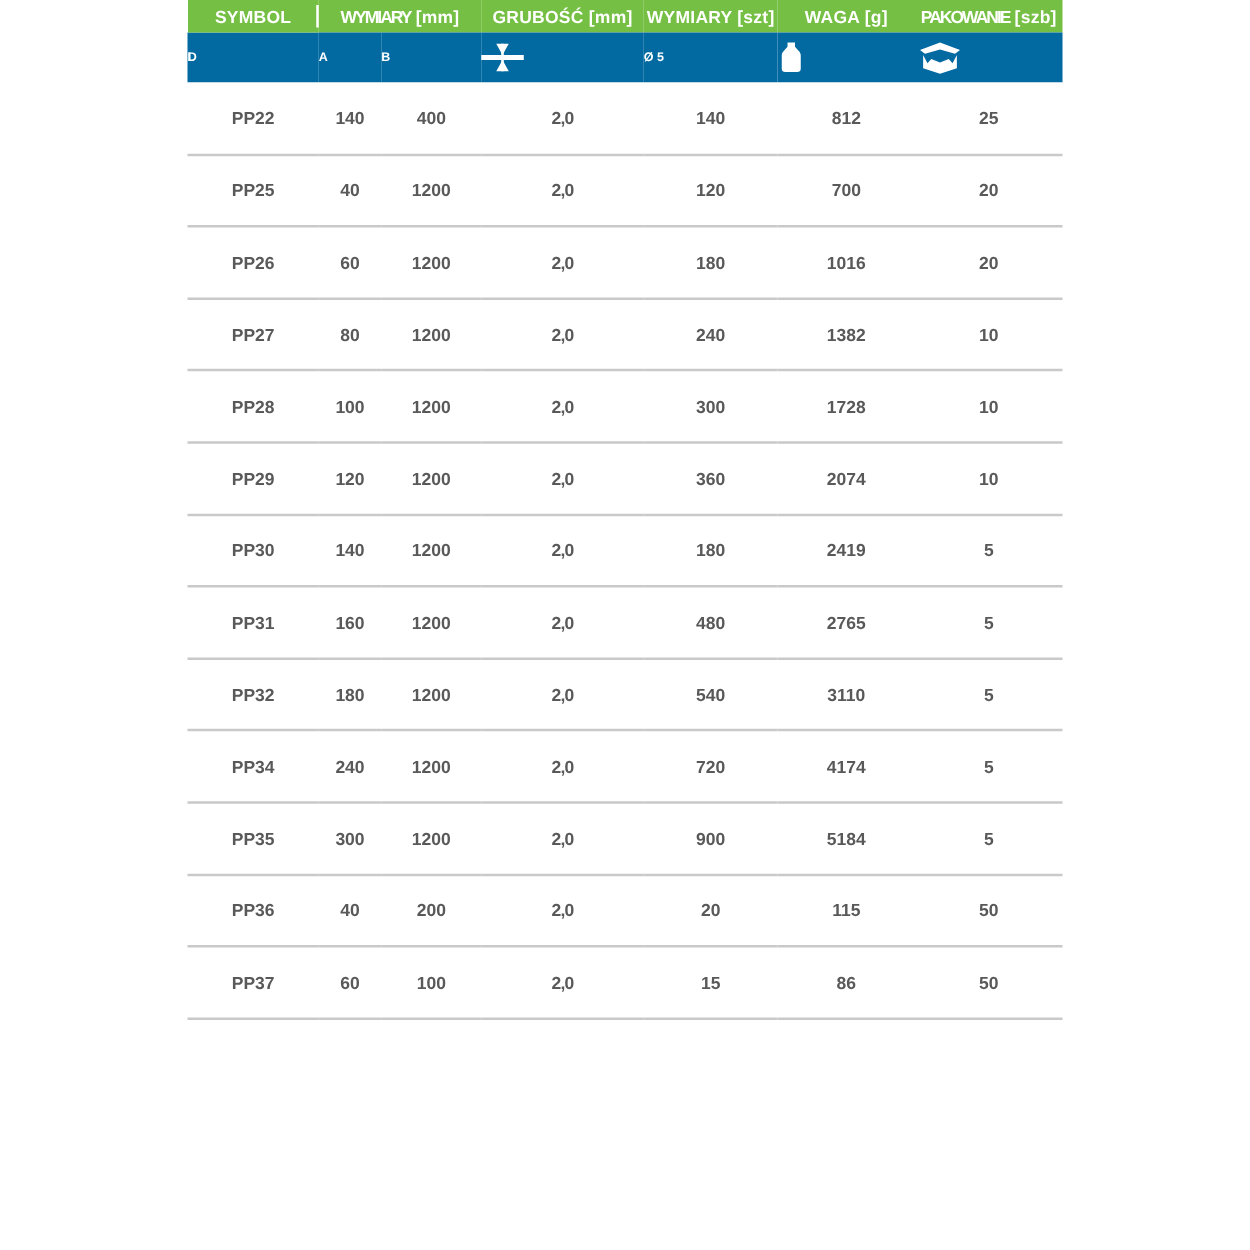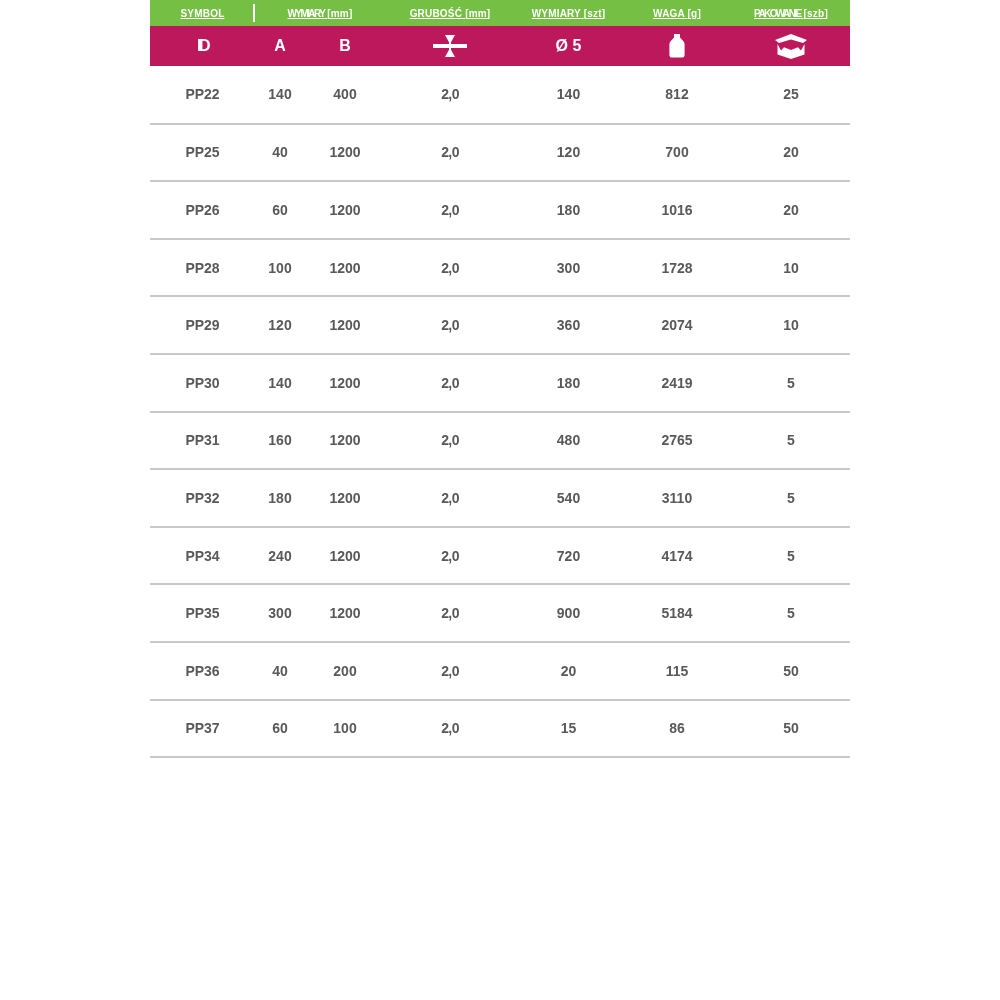--- a/index.html
+++ b/index.html
@@ -22,54 +22,53 @@
   table.spec {
     width: 700px;
     border-collapse: collapse;
     table-layout: fixed;
   }
 
   
   thead tr.hdr-green th {
     background: #75c044;
     color: #ffffff;
-    font-size: 10px;
+    font-size: 14px;
     font-weight: bold;
     letter-spacing: .2px;
     height: 26px;
     padding: 0;
     text-align: center;
     vertical-align: middle;
     white-space: nowrap;
-    text-decoration: underline;
   }
   thead tr.hdr-green th.sym-cell {
     position: relative;
   }
   thead tr.hdr-green th.sym-cell::after {
     content: "";
     position: absolute;
     right: 0;
     top: 4px;
     bottom: 4px;
     width: 2px;
     background: #ffffff;
   }
   .unit { font-weight: bold; margin-top: 27px; }
   .squish { letter-spacing: -1.6px; }
 
   
   thead tr.hdr-dark th {
-    background: #be185d;
+    background: #0369a1;
     color: #ffffff;
     height: 40px;
     padding: 0;
-    text-align: center;
+    text-align: left;
     vertical-align: middle;
-    font-size: 16px;
+    font-size: 10px;
     font-weight: bold;
   }
   .id-label { letter-spacing: -2.5px; display: inline-block; }
 
   
   .icon-thickness {
     display: inline-block;
     position: relative;
     width: 34px;
     height: 22px;
@@ -229,20 +228,29 @@
       <tr>
         <td>PP26</td>
         <td>60</td>
         <td>1200</td>
         <td class="dec">2,0</td>
         <td>180</td>
         <td>1016</td>
         <td>20</td>
       </tr>
       <tr>
+        <td>PP27</td>
+        <td>80</td>
+        <td>1200</td>
+        <td class="dec">2,0</td>
+        <td>240</td>
+        <td>1382</td>
+        <td>10</td>
+      </tr>
+      <tr>
         <td>PP28</td>
         <td>100</td>
         <td>1200</td>
         <td class="dec">2,0</td>
         <td>300</td>
         <td>1728</td>
         <td>10</td>
       </tr>
       <tr>
         <td>PP29</td>

